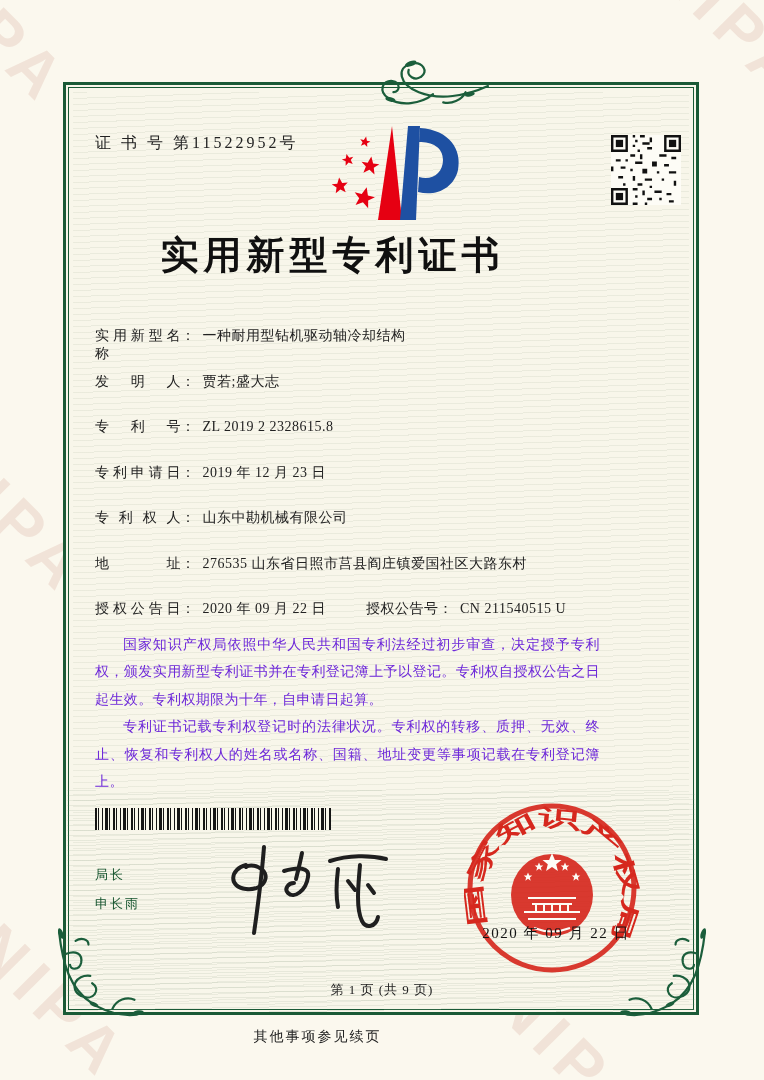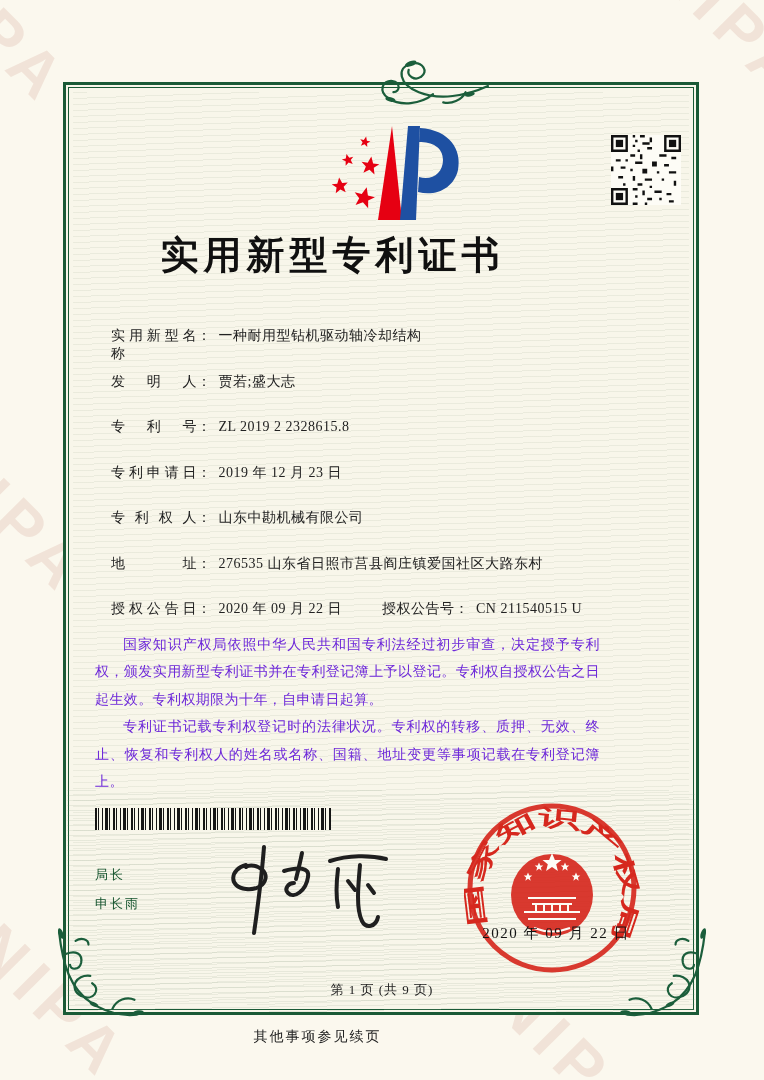--- a/index.html
+++ b/index.html
@@ -46,21 +46,20 @@
   .qr{position:absolute;left:611px;top:135px;width:70px;height:70px;}
   .title{
     position:absolute;left:0;top:230px;width:665px;text-align:center;
     font-size:38px;font-weight:bold;letter-spacing:5px;color:#101010;
   }
   .fields{position:absolute;left:95px;top:327px;width:560px;font-size:14px;color:#222;}
   .frow{height:45.5px;letter-spacing:0.5px;}
   .flabel{
     display:inline-block;width:86px;text-align:justify;text-align-last:justify;
     vertical-align:top;
-    margin-left:16px;
   }
   .fcolon{display:inline-block;margin-right:7px;}
   .fvalue{letter-spacing:0.5px;}
   .grant-pair{margin-left:40px;}
   .paras{
     position:absolute;left:95px;top:631px;width:505px;
     font-size:14px;line-height:27.4px;text-align:justify;color:#6d28d9;
     letter-spacing:0.4px;
   }
   .paras p{margin:0;text-indent:2em;}
@@ -144,20 +143,21 @@
     </svg>
   <svg class="ornament" style="left:52px;top:928px;" width="95" height="92">
       <use href="#corner-vine"></use>
     </svg>
   <svg class="ornament" style="left:617px;top:928px;transform:scaleX(-1);" width="95" height="92">
       <use href="#corner-vine"></use>
     </svg>
 
   <div class="content">
 
+    <div class="cert-no">证 书 号 第11522952号</div>
 
     <svg class="logo" width="138" height="108" viewBox="0 0 138 108">
       <defs>
         <path id="st" d="M0,-10 L2.9,-3.1 L9.5,-3.1 L4.2,1.2 L5.9,8.1 L0,4 L-5.9,8.1 L-4.2,1.2 L-9.5,-3.1 L-2.9,-3.1 Z"></path>
       </defs>
       <g fill="#e60012">
         <use href="#st" transform="translate(37,24) scale(0.55) rotate(12)"></use>
         <use href="#st" transform="translate(20,42) scale(0.62) rotate(-14)"></use>
         <use href="#st" transform="translate(42,48) scale(0.95) rotate(8)"></use>
         <use href="#st" transform="translate(12,68) scale(0.85) rotate(-6)"></use>

